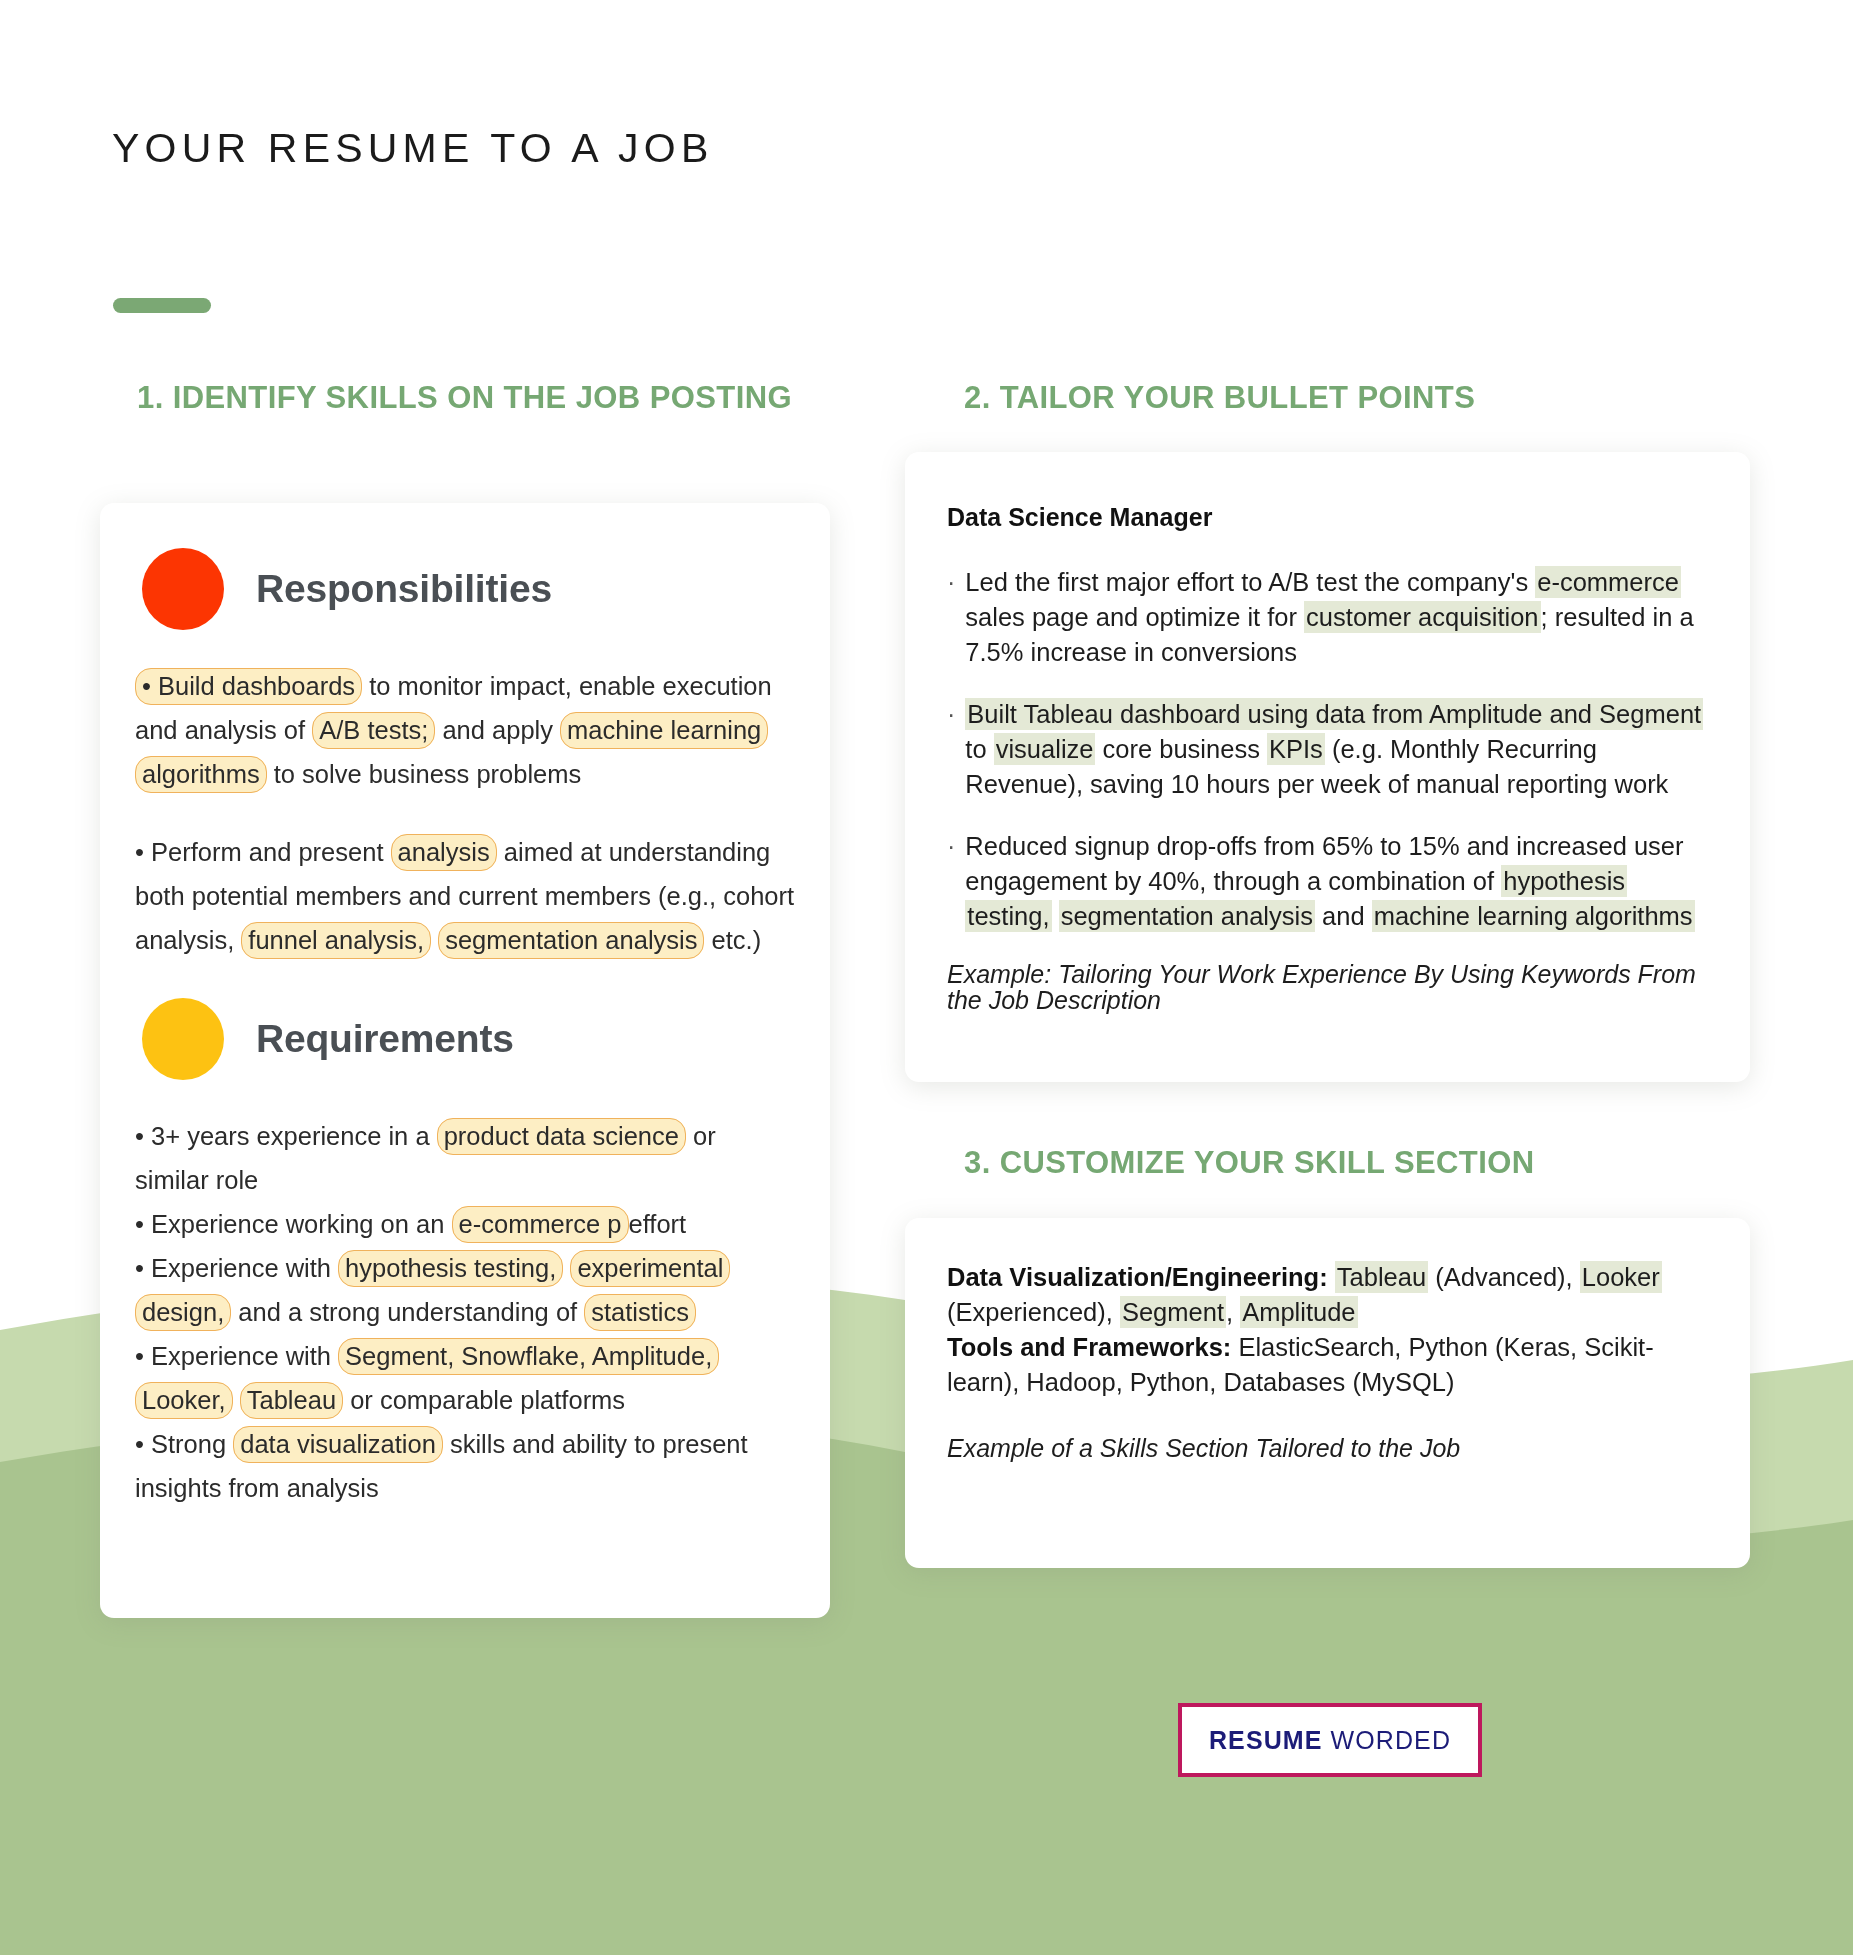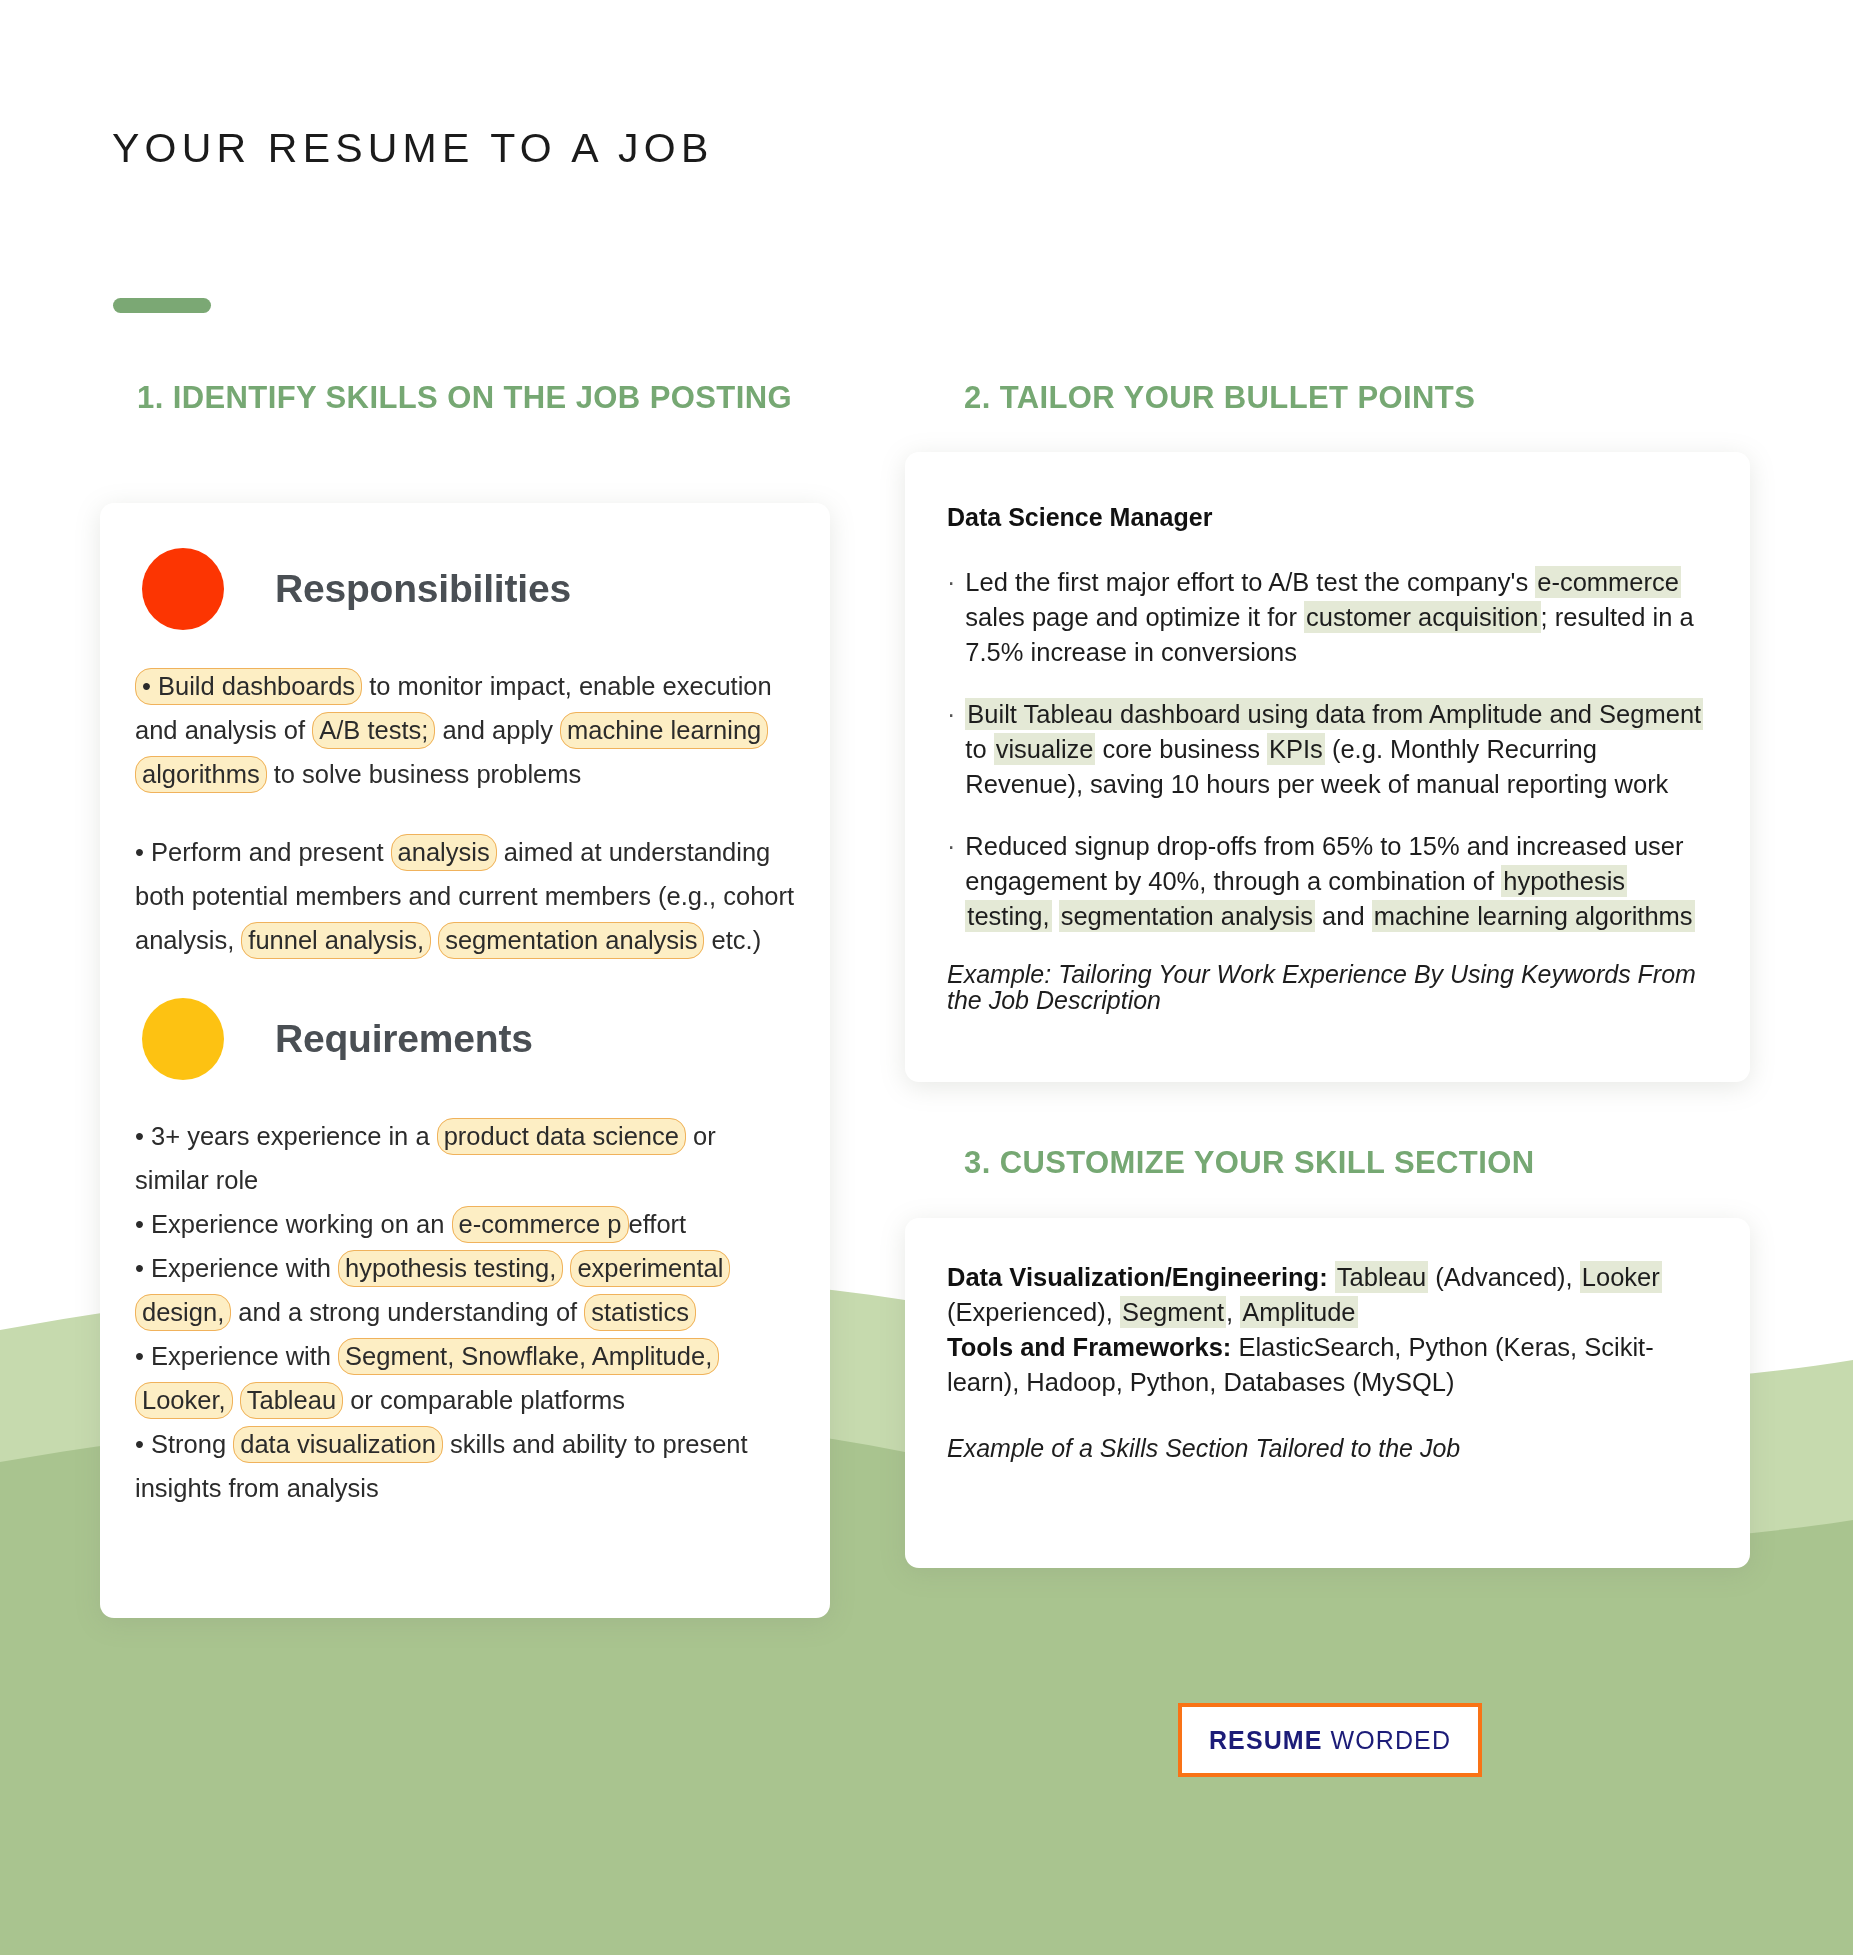--- a/index.html
+++ b/index.html
@@ -102,21 +102,21 @@
     left: 905px;
     top: 1218px;
     width: 845px;
     height: 350px;
   }
 
   
   .jp-head {
     display: flex;
     align-items: center;
-    gap: 51px;
+    gap: 32px;
   }
   .jp-head.responsibilities { margin: 45px 0 0 42px; }
   .jp-head.requirements { margin: 36px 0 0 42px; }
   .dot {
     width: 82px;
     height: 82px;
     border-radius: 50%;
     flex: 0 0 auto;
   }
   .dot.red { background: #fc3502; }
@@ -212,21 +212,21 @@
   .sk-example { margin-top: 35px; }
 
   
   #logo-badge {
     position: absolute;
     left: 1178px;
     top: 1703px;
     width: 296px;
     height: 66px;
     background: #ffffff;
-    border: 4px solid #f97316;
+    border: 4px solid #be185d;
     display: flex;
     align-items: center;
     justify-content: center;
     z-index: 3;
   }
   .logo-text {
     font-family: "Liberation Sans", sans-serif;
     font-size: 25px;
     letter-spacing: 1.1px;
     color: #1c1c78;

